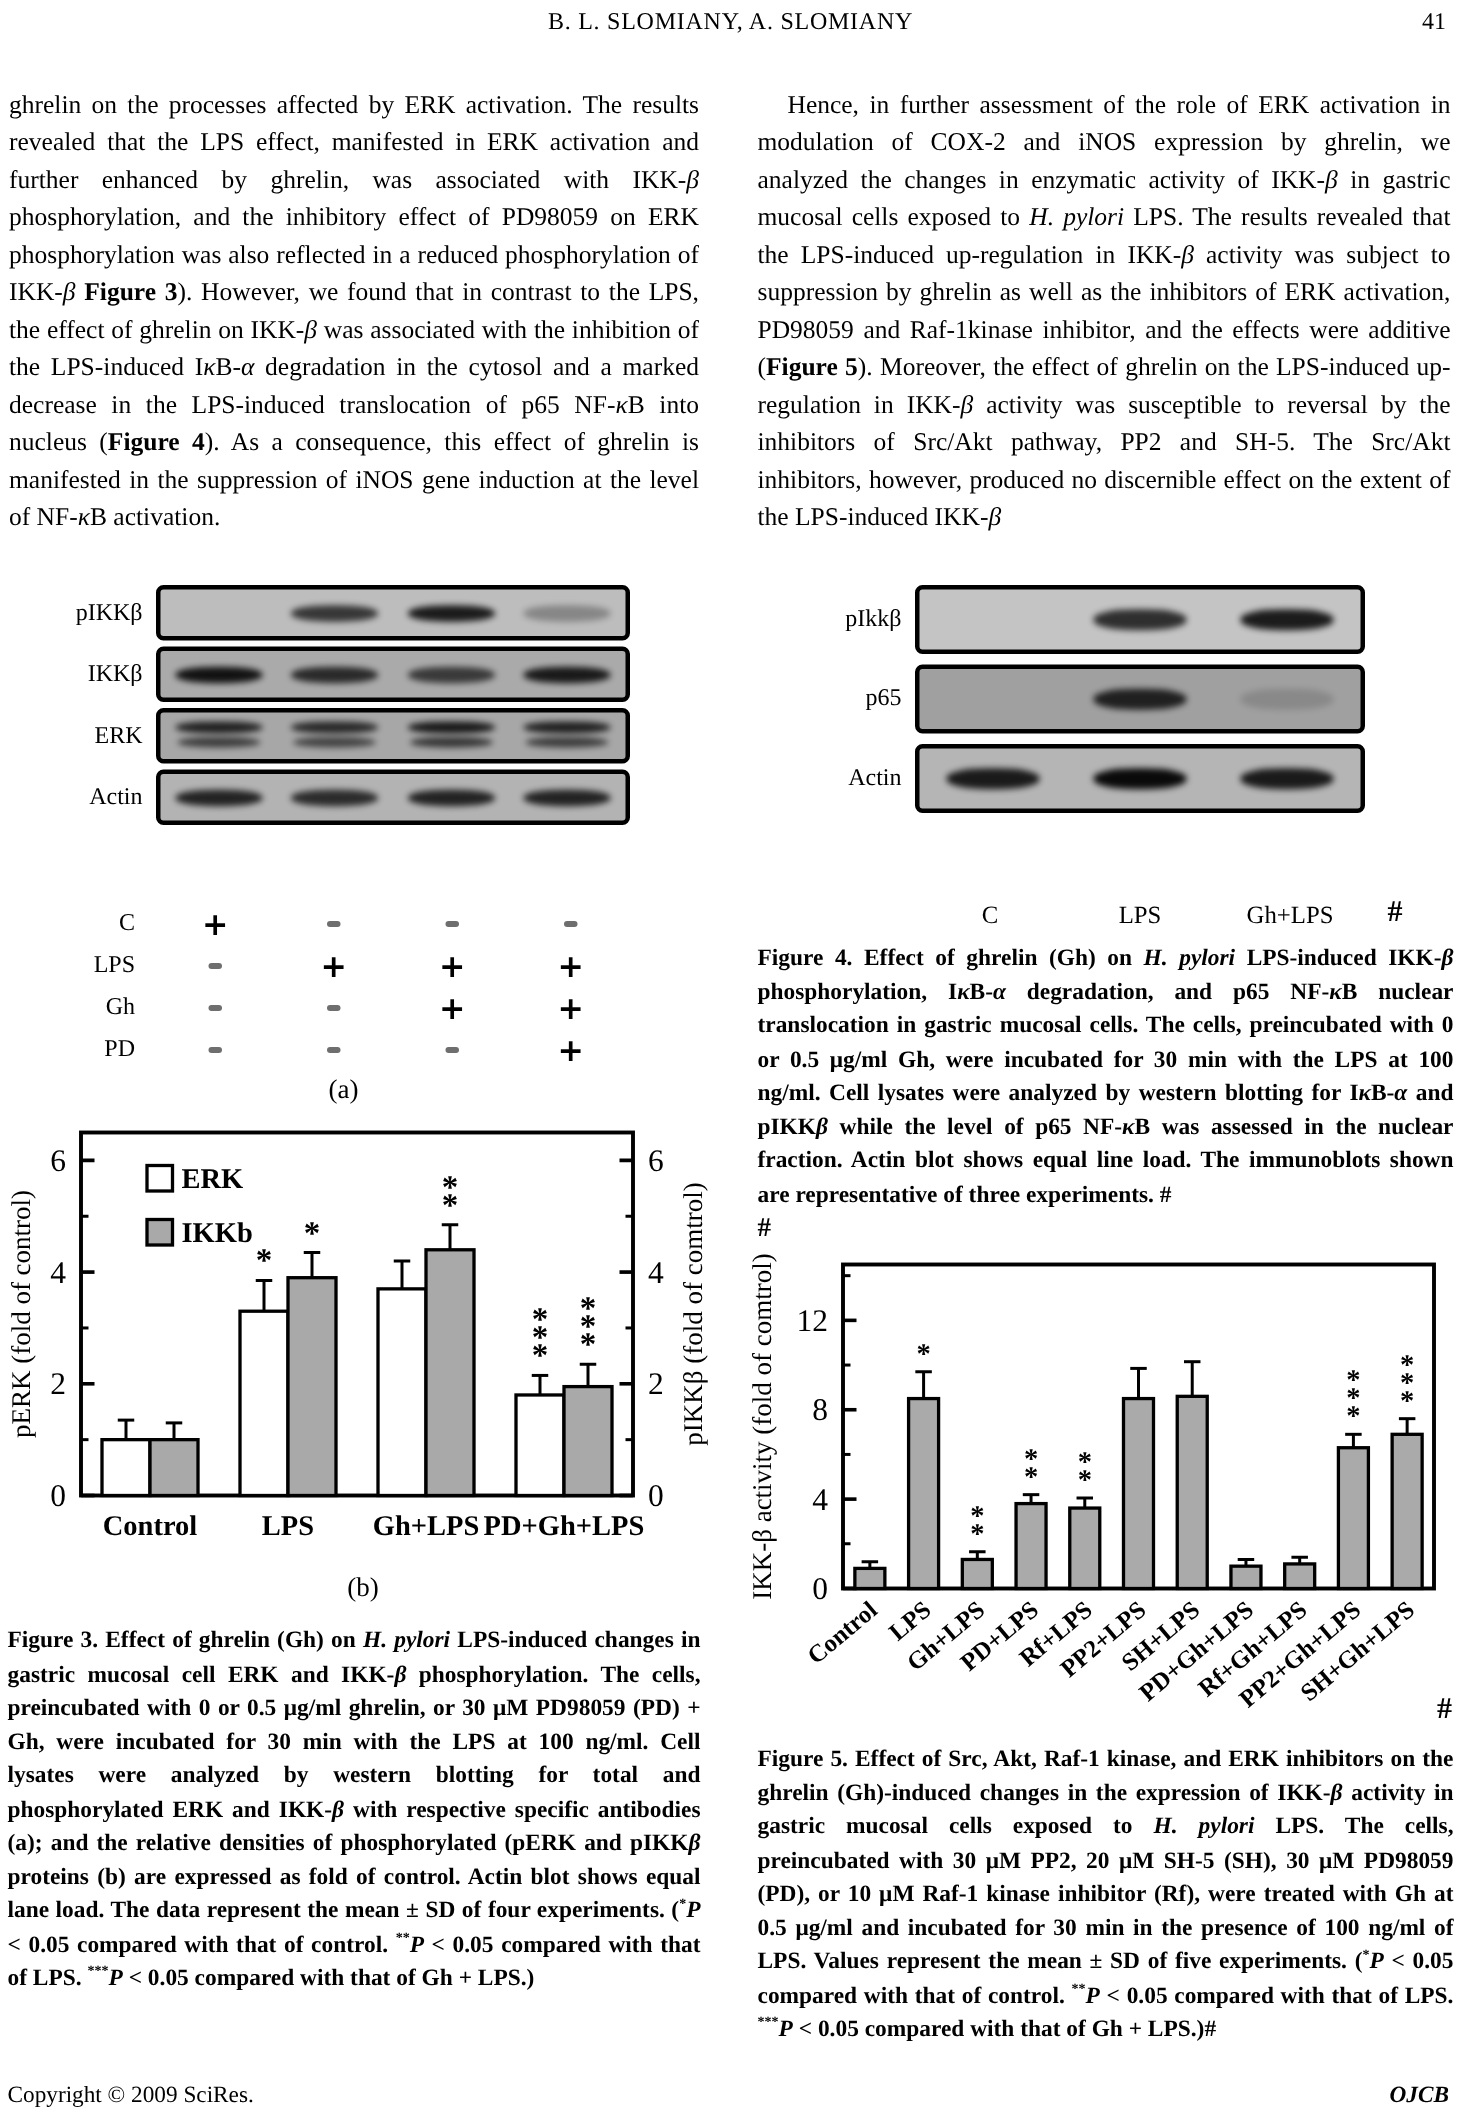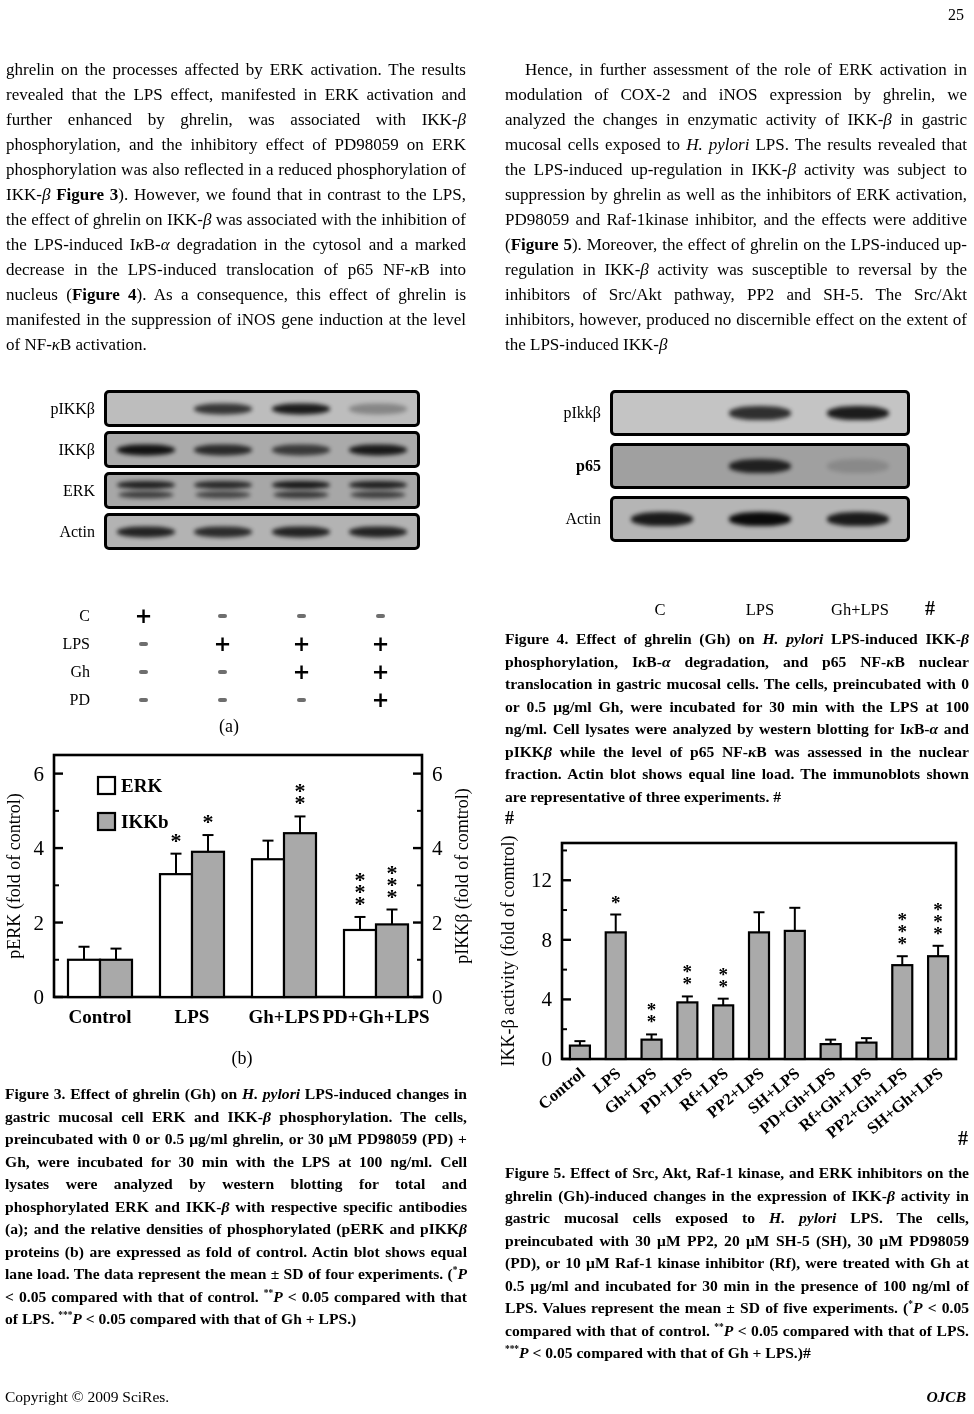--- a/index.html
+++ b/index.html
@@ -42,21 +42,22 @@
   .star-t{font-weight:700;}
   .hash-t{font-size:20px;font-weight:700;}
   .ftr-l{position:absolute;left:5px;top:1388px;font-size:15.5px;}
   .ftr-r{position:absolute;right:8px;top:1388px;font-size:15.5px;font-weight:700;font-style:italic;}
 </style>
 </head>
 <body>
 
 <div id="page">
 
-  <div class="pagenum">25</div>
+  <div class="hdr">B. L. SLOMIANY, A. SLOMIANY</div>
+  <div class="pagenum">41</div>
 
   <div class="para" style="top:57px;left:6px;width:460px;"><span>ghrelin on the processes affected by ERK activation. The results revealed that the LPS effect, manifested in ERK activation and further enhanced by ghrelin, was associated with IKK-</span><span style="font-style: italic;">β</span><span> phosphorylation, and the inhibitory effect of PD98059 on ERK phosphorylation was also reflected in a reduced phosphorylation of IKK-</span><span style="font-style: italic;">β</span><span> </span><span style="font-weight: 700;">Figure 3</span><span>). However, we found that in contrast to the LPS, the effect of ghrelin on IKK-</span><span style="font-style: italic;">β</span><span> was associated with the inhibition of the LPS-induced I</span><span style="font-style: italic;">κ</span><span>B-</span><span style="font-style: italic;">α</span><span> degradation in the cytosol and a marked decrease in the LPS-induced translocation of p65 NF-</span><span style="font-style: italic;">κ</span><span>B into nucleus (</span><span style="font-weight: 700;">Figure 4</span><span>). As a consequence, this effect of ghrelin is manifested in the suppression of iNOS gene induction at the level of NF-</span><span style="font-style: italic;">κ</span><span>B activation.</span></div>
 
   <div class="para indent" style="top:57px;left:505px;width:462px;"><span>Hence, in further assessment of the role of ERK activation in modulation of COX-2 and iNOS expression by ghrelin, we analyzed the changes in enzymatic activity of IKK-</span><span style="font-style: italic;">β</span><span> in gastric mucosal cells exposed to </span><span style="font-style: italic;">H. pylori</span><span> LPS. The results revealed that the LPS-induced up-regulation in IKK-</span><span style="font-style: italic;">β</span><span> activity was subject to suppression by ghrelin as well as the inhibitors of ERK activation, PD98059 and Raf-1kinase inhibitor, and the effects were additive (</span><span style="font-weight: 700;">Figure 5</span><span>). Moreover, the effect of ghrelin on the LPS-induced up-regulation in IKK-</span><span style="font-style: italic;">β</span><span> activity was susceptible to reversal by the inhibitors of Src/Akt pathway, PP2 and SH-5. The Src/Akt inhibitors, however, produced no discernible effect on the extent of the LPS-induced IKK-</span><span style="font-style: italic;">β</span></div>
 
   <div class="blot" style="left:38px;top:390px;width:382px;">
       <div class="blot-row" style="margin-bottom: 4px;">
         <div class="blot-label" style="width: 66px;">pIKKβ</div>
         <div class="strip" style="height: 37px; background: rgb(189, 189, 189);">
           <div class="band" style="left: 37.5%; top: 50%; width: 58px; height: 11.1px; opacity: 0.75;"></div>
@@ -264,21 +265,21 @@
 
   <div class="blot" style="left:548px;top:390px;width:362px;">
       <div class="blot-row" style="margin-bottom: 7px;">
         <div class="blot-label" style="width: 62px;">pIkkβ</div>
         <div class="strip" style="height: 46px; background: rgb(196, 196, 196);">
           <div class="band" style="left: 50%; top: 50%; width: 62px; height: 13.8px; opacity: 0.8;"></div>
           <div class="band" style="left: 83.3333%; top: 50%; width: 62px; height: 13.8px; opacity: 0.9;"></div>
         </div>
       </div>
       <div class="blot-row" style="margin-bottom: 7px;">
-        <div class="blot-label" style="width: 62px; font-weight: bold;">p65</div>
+        <div class="blot-label" style="width: 62px;">p65</div>
         <div class="strip" style="height: 46px; background: rgb(160, 160, 160);">
           <div class="band" style="left: 50%; top: 50%; width: 62px; height: 13.8px; opacity: 0.85;"></div>
           <div class="band" style="left: 83.3333%; top: 50%; width: 62px; height: 13.8px; opacity: 0.15;"></div>
         </div>
       </div>
       <div class="blot-row" style="margin-bottom: 7px;">
         <div class="blot-label" style="width: 62px;">Actin</div>
         <div class="strip" style="height: 46px; background: rgb(181, 181, 181);">
           <div class="band" style="left: 16.6667%; top: 50%; width: 62px; height: 13.8px; opacity: 0.9;"></div>
           <div class="band" style="left: 50%; top: 50%; width: 62px; height: 13.8px; opacity: 1;"></div>

